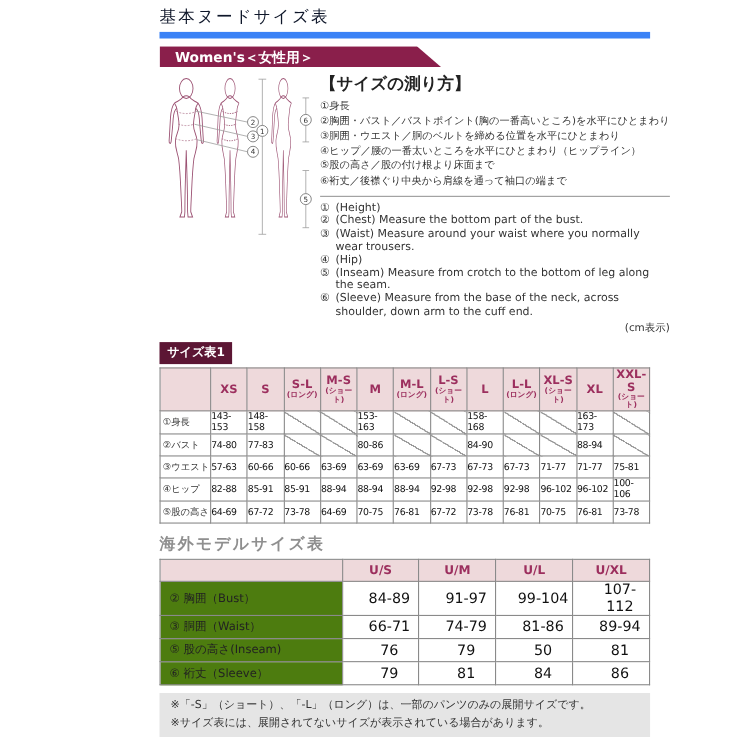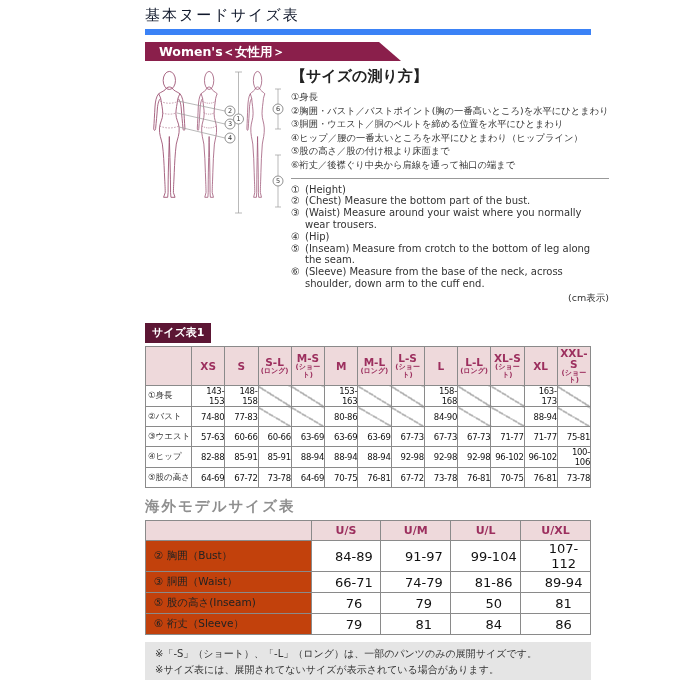--- a/index.html
+++ b/index.html
@@ -14,38 +14,38 @@
   .figures { width:140px; flex:none; }
   .instructions { flex:1; padding-left:6px; }
   .instr-heading { font-size:15px; font-weight:bold; color:#222; margin-bottom:4px; }
   .jp-line { font-size:9.3px; color:#333; line-height:13.6px; white-space:nowrap; }
   .divider { border-top:1px solid #999; margin:6px 0 5px; }
   .en-line { display:flex; font-size:10px; color:#333; line-height:11.8px; }
   .en-line .num { flex:none; width:14px; }
   .en-line .txt { flex:1; }
   .cm-note { text-align:right; font-size:9.5px; color:#333; margin-top:2px; }
 
-  .tbl-label { display:inline-block; background:#5c1634; color:#fff; font-size:11px; font-weight:bold; padding:2px 7px 3px; margin-top:18px; }
+  .tbl-label { display:inline-block; background:#5c1634; color:#fff; font-size:11px; font-weight:bold; padding:2px 7px 3px; margin-top:6px; }
 
   table { border-collapse:collapse; width:446px; background:#fff; }
   th,td { border:1px solid #8a8a8a; }
 
   .size1 { table-layout:fixed; margin-top:3px; }
   .size1 thead th { background:#eed9db; color:#9c2f5e; font-size:10.5px; font-weight:bold; height:27px; line-height:1.05; padding:1px 0; }
   .size1 thead th .sub { display:block; font-size:7px; }
   .size1 tbody th { font-size:8.5px; font-weight:normal; color:#333; text-align:left; padding-left:2px; white-space:nowrap; height:20px; background:#fff; }
-  .size1 tbody td { font-size:8.5px; color:#111; text-align:right; letter-spacing:-0.3px; }
+  .size1 tbody td { font-size:8.5px; color:#111; text-align:left; letter-spacing:-0.3px; }
   .size1 thead th.corner { background:#eed9db; }
   td.diag { background:linear-gradient(to top right, transparent calc(50% - 0.6px), #999 calc(50% - 0.6px), #999 calc(50% + 0.6px), transparent calc(50% + 0.6px)); }
 
   .section-title { font-size:14.5px; font-weight:bold; color:#8f8f8f; letter-spacing:2px; margin:9px 0 4px; }
   .section-title .sub { font-size:9px; letter-spacing:0; font-weight:bold; color:#8f8f8f; }
 
   .overseas thead th { background:#eed9db; color:#9c2f5e; font-size:11px; font-weight:bold; height:20px; }
-  .overseas tbody th { font-size:10.5px; font-weight:normal; color:#222; text-align:left; padding-left:8px; height:21px; background:#c2410c; }
+  .overseas tbody th { font-size:10.5px; font-weight:normal; color:#222; text-align:left; padding-left:8px; height:21px; background:#4d7c0f; }
   .overseas tbody td { font-size:13px; color:#111; text-align:center;padding-left:16px; }
 
   .note-box { background:#e5e5e5; margin-top:7px; padding:4px 10px; font-size:10px; color:#333; line-height:16px; }
 
   svg text { font-family:"DejaVu Sans",sans-serif; }
 </style>
 </head>
 <body>
 
 <div class="content">

